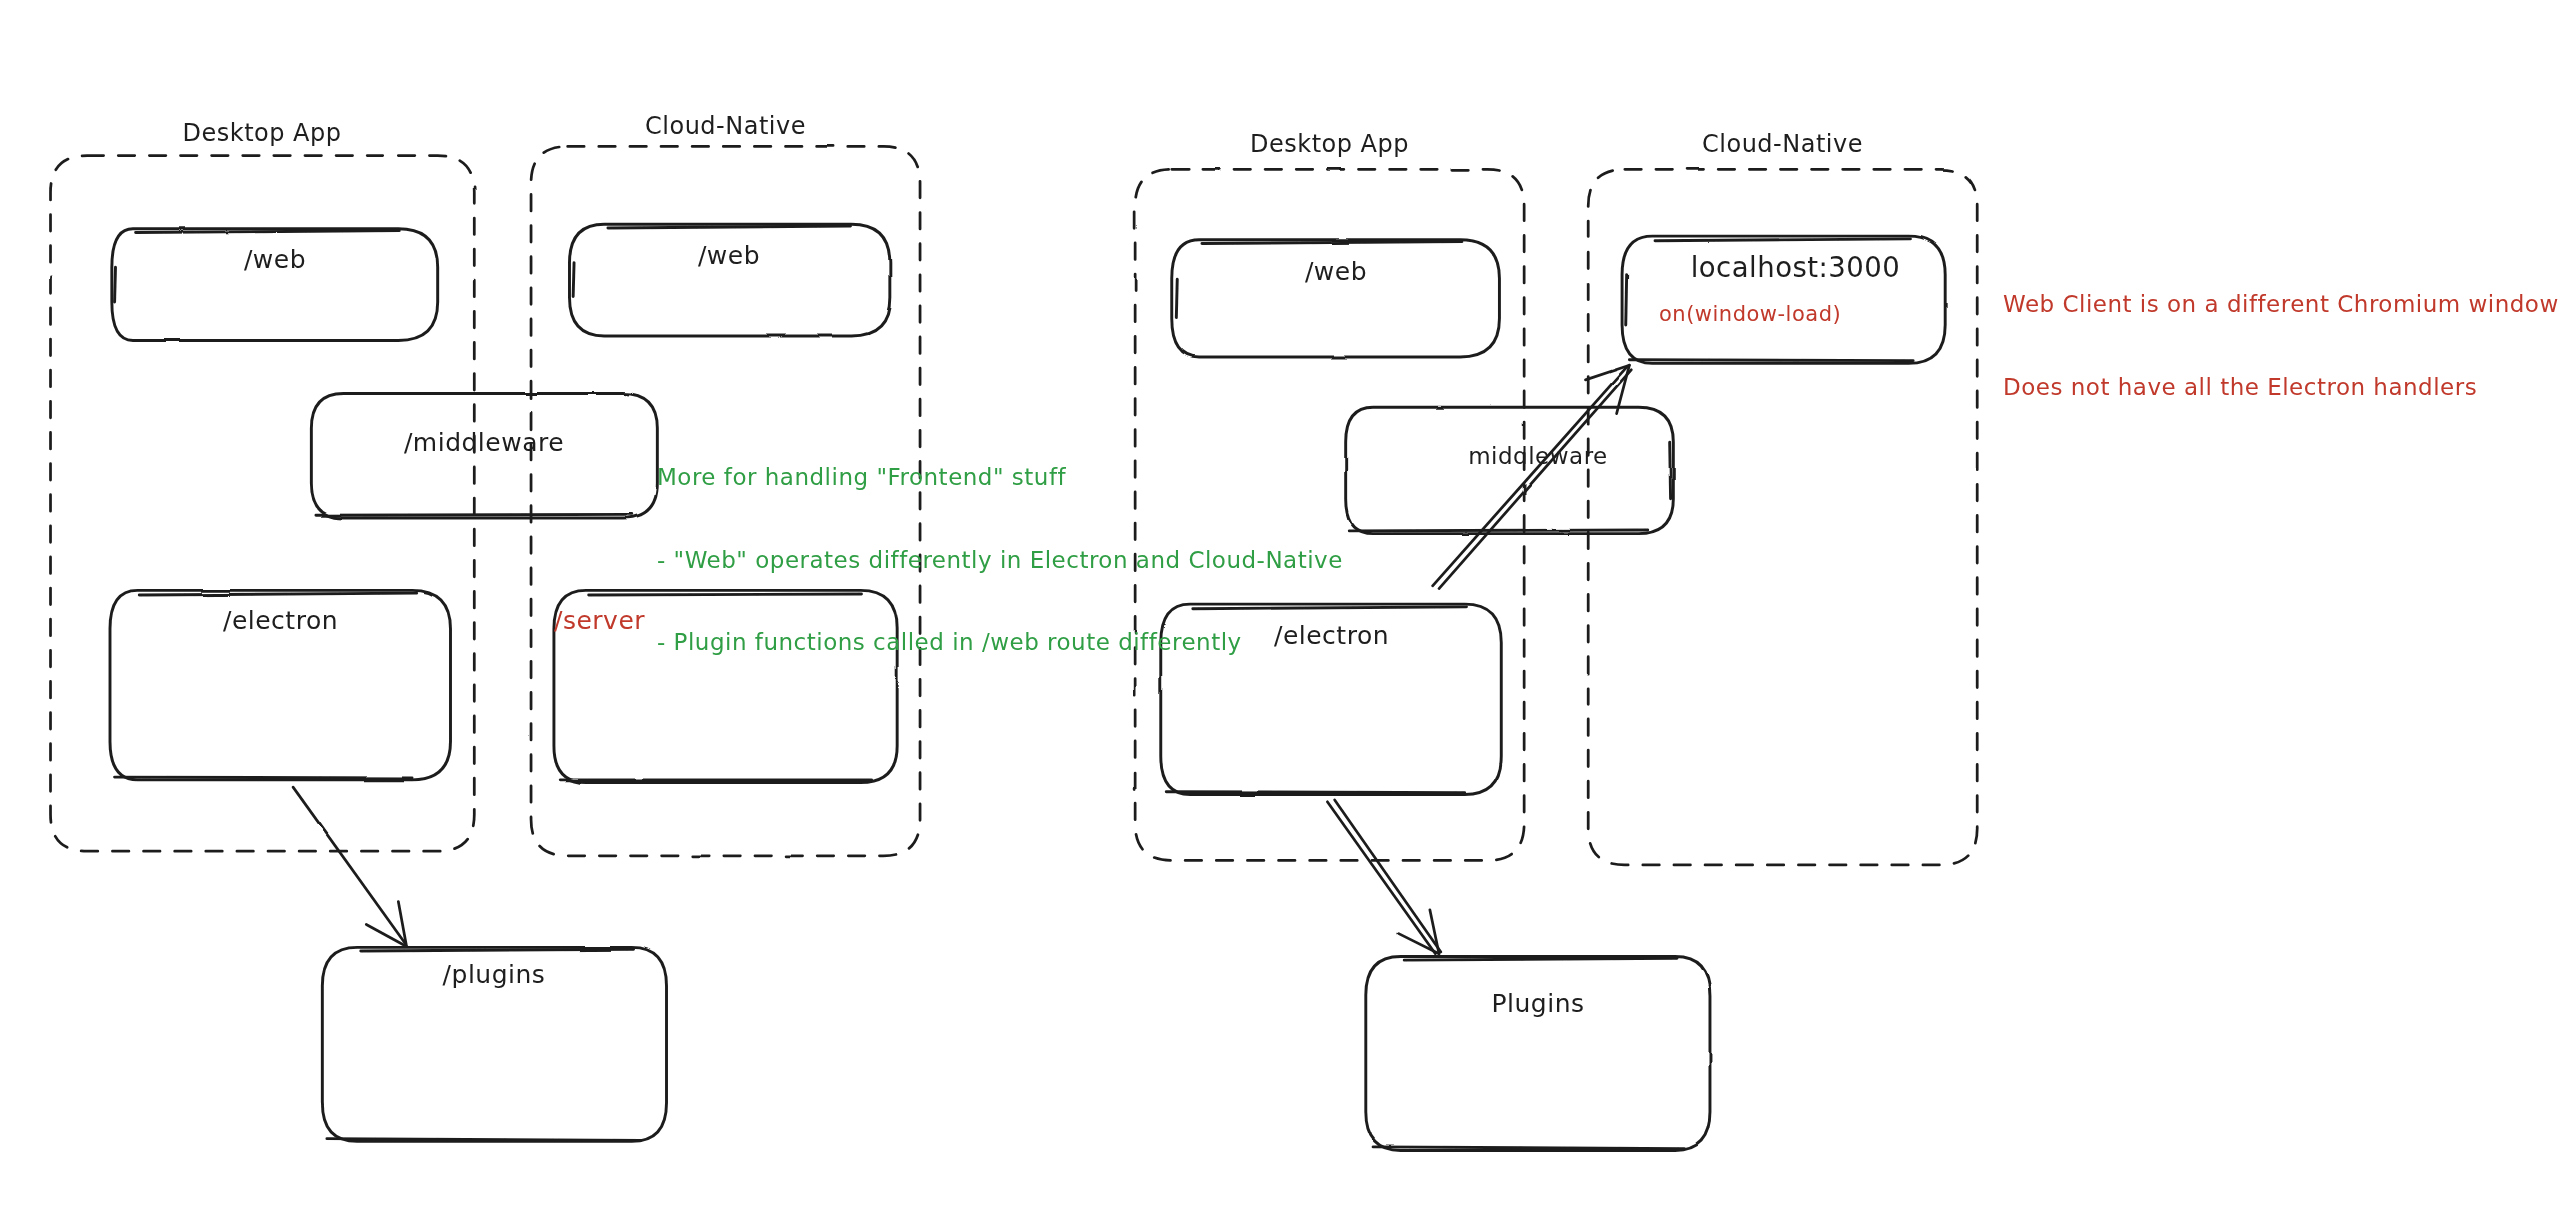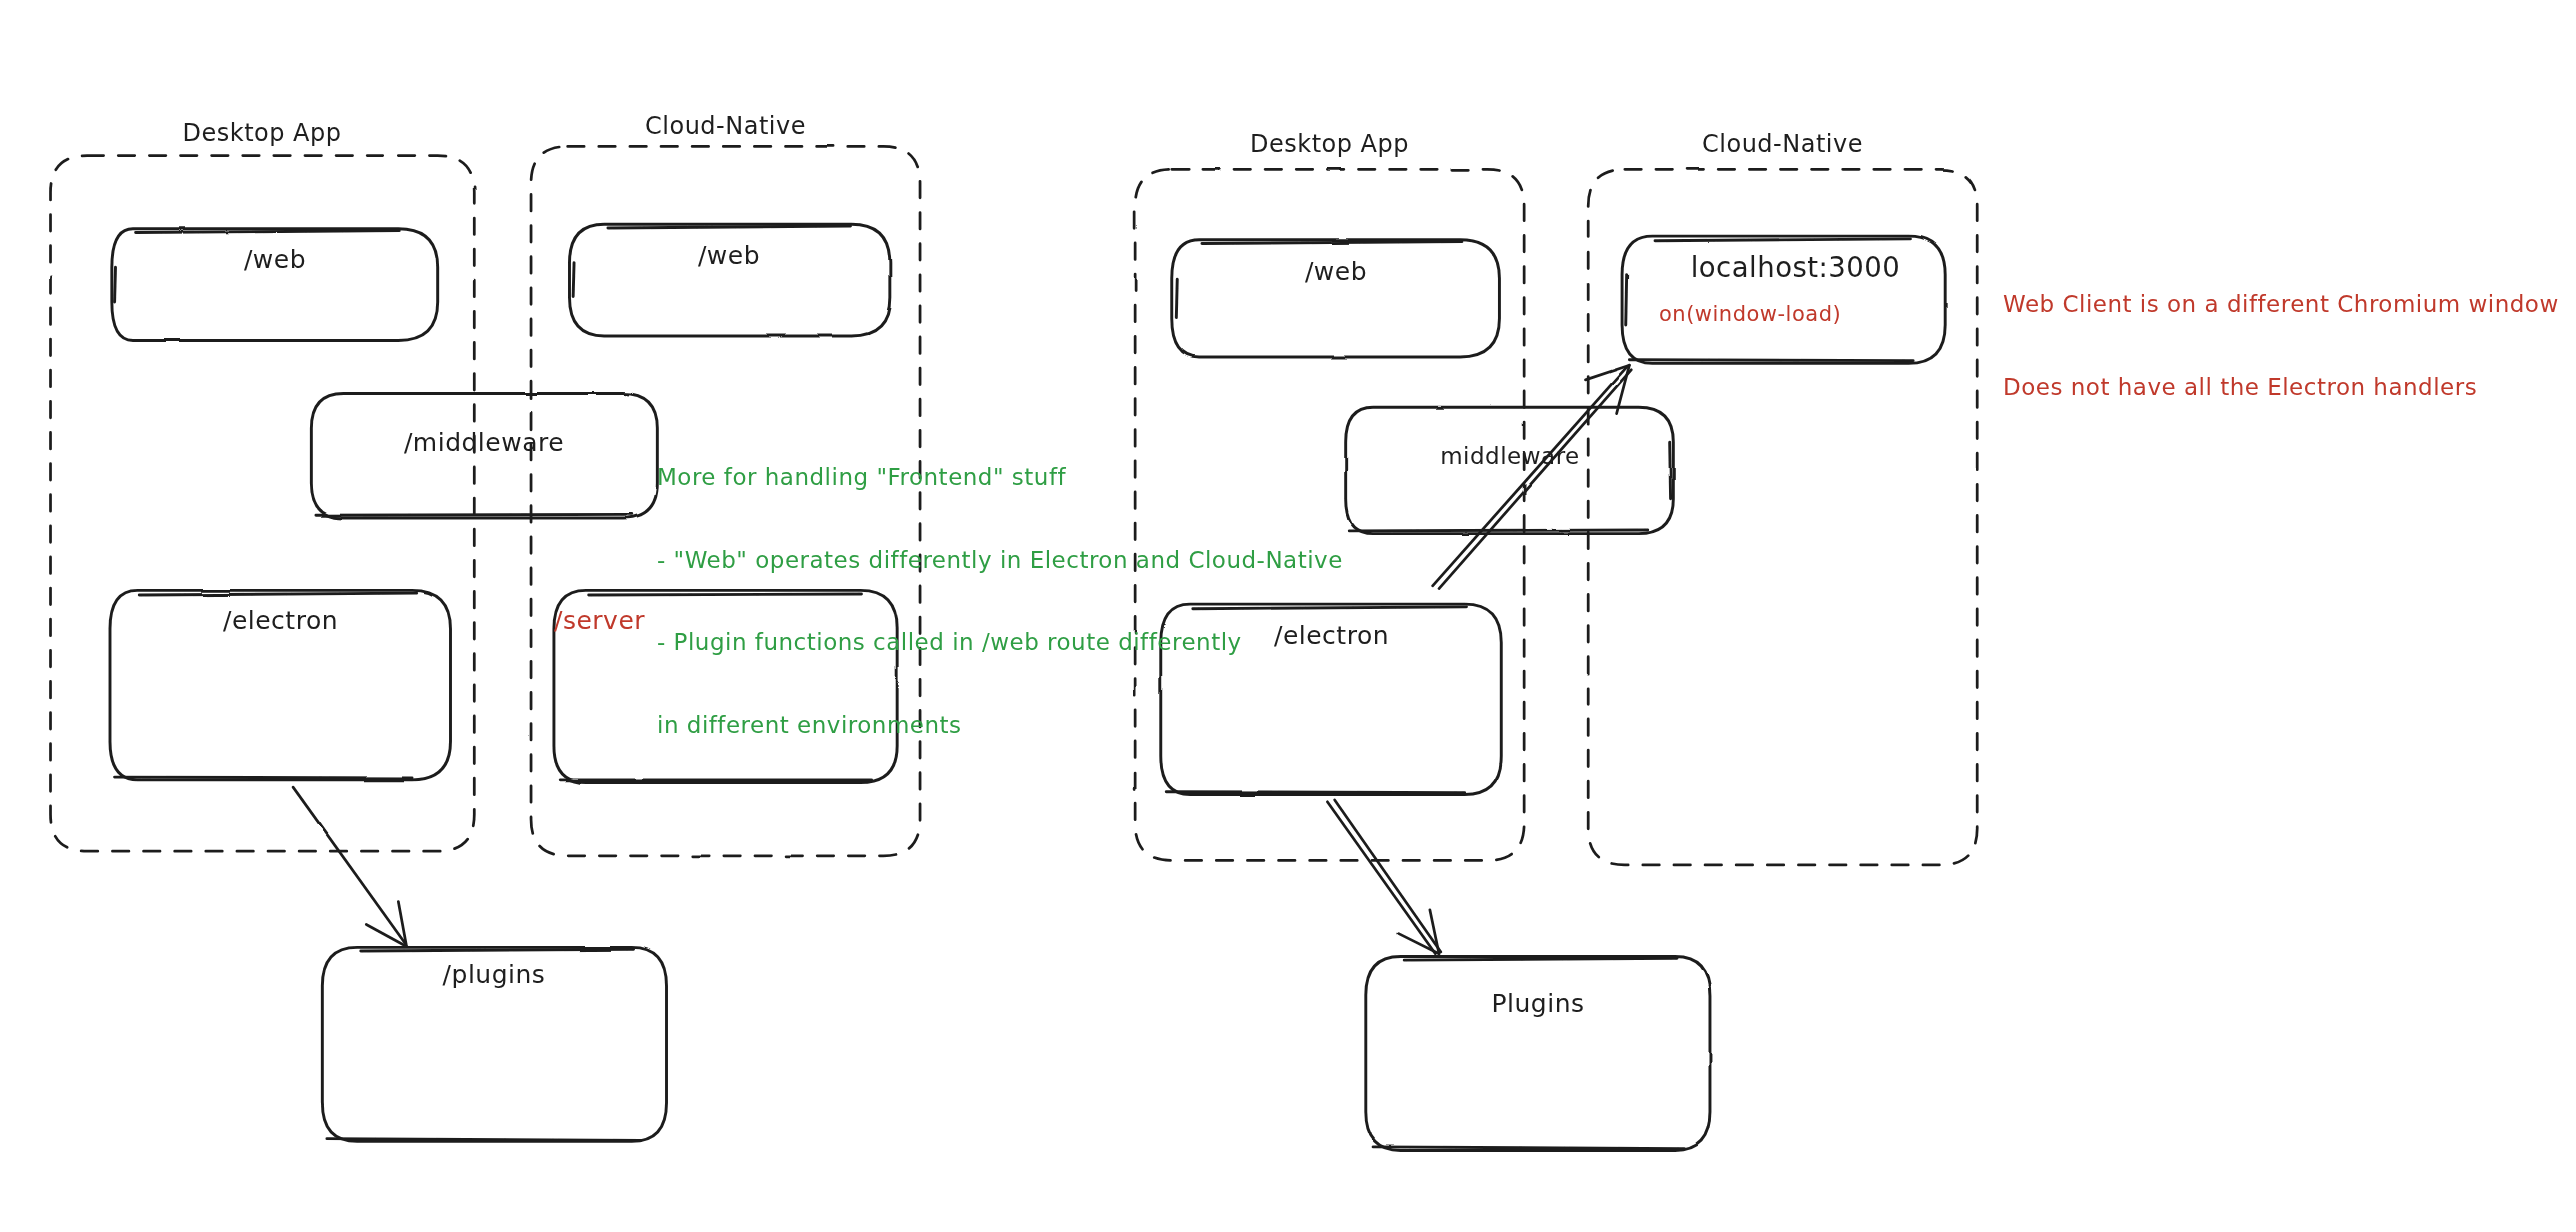--- a/index.html
+++ b/index.html
@@ -187,29 +187,28 @@
   <div class="lbl box-title" style="left:322px; top:960px; width:344px;">/plugins</div>
 
   <div class="lbl grp-title" style="left:1135px; top:130px; width:389px;">Desktop App</div>
   <div class="lbl grp-title" style="left:1588px; top:130px; width:389px;">Cloud-Native</div>
 
   <div class="lbl box-title" style="left:1172px; top:257px; width:328px;">/web</div>
 
   <div class="lbl box-title-lg" style="left:1622px; top:251px; width:323px;">localhost:3000</div>
   <div class="lbl red-sub" style="left:1659px; top:302px; width:287px;">on(window-load)</div>
 
-  <div class="lbl box-title" style="left:1346px; top:443px; width:328px; font-size:23px;">middleware</div>
+  <div class="lbl box-title" style="left:1346px; top:443px; width:328px; font-size:23px;padding-left:28px;">middleware</div>
   <div class="lbl box-title" style="left:1161px; top:621px; width:341px;">/electron</div>
   <div class="lbl box-title" style="left:1366px; top:989px; width:344px;">Plugins</div>
 
   <div class="lbl note note-green" style="left:657px; top:409px;">
     <div>More for handling "Frontend" stuff</div>
     <div>- "Web" operates differently in Electron and Cloud-Native</div>
     <div>- Plugin functions called in /web route differently</div>
-    <div>in different environments</div>
   </div>
 
   <div class="lbl note note-red" style="left:2003px; top:236px;">
     <div>Web Client is on a different Chromium window</div>
     <div>Does not have all the Electron handlers</div>
   </div>
 
 </div>
 
 

